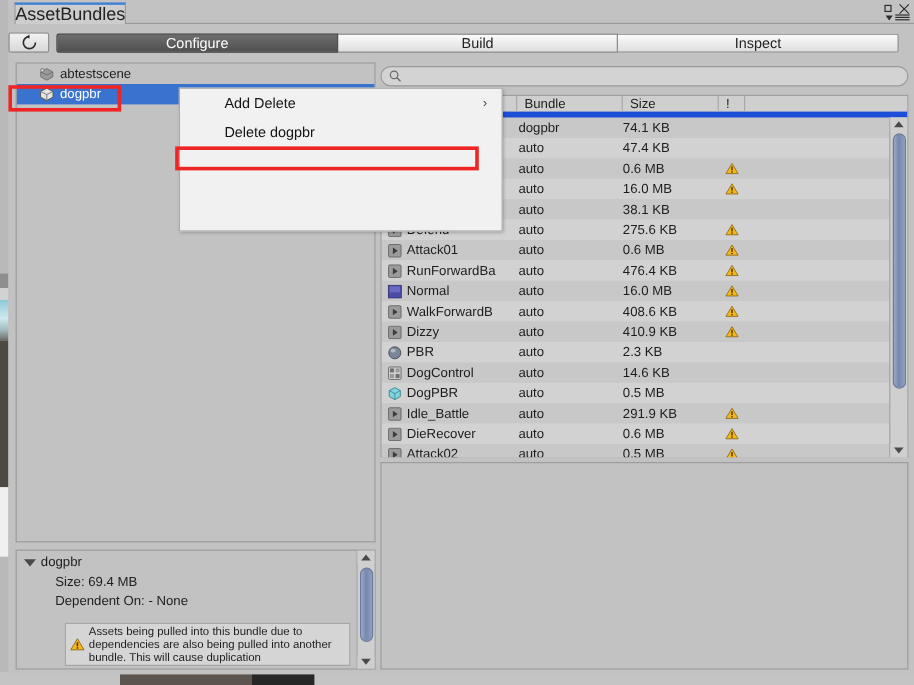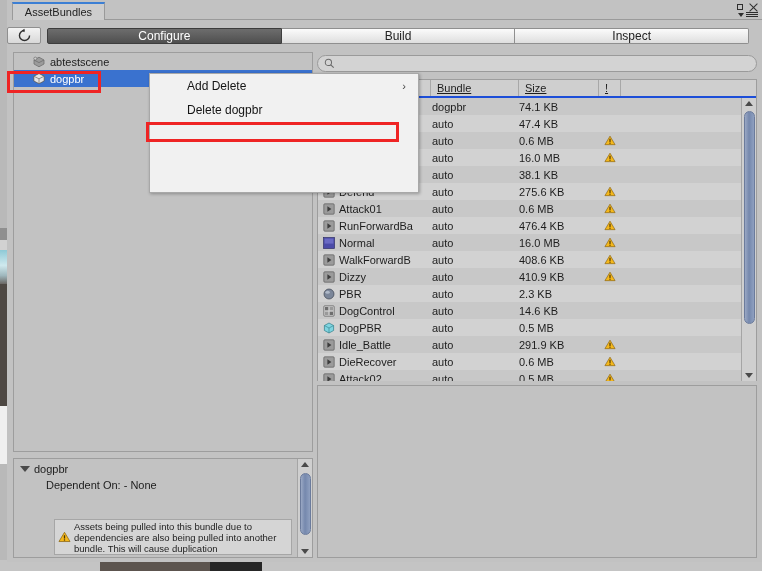--- a/index.html
+++ b/index.html
@@ -31,21 +31,21 @@
   
   .window { position:absolute; left:7px; top:0; width:755px; height:562px; background:#c2c2c2; }
 
   
   .titlebar { position:absolute; left:0; top:0; width:755px; height:20px; background:#c2c2c2; }
   .win-tab {
     position:absolute; left:5px; top:2px; width:93px; height:18px;
     background:#cdcdcd; border:1px solid #9a9a9a; border-bottom:none;
     border-top:2px solid #3c7fd4;
     display:flex; align-items:center; justify-content:center;
-    font-size:11px; color:#232323;
+    font-size:15px; color:#232323;
   }
   .win-tab-strip { position:absolute; left:98px; top:19px; width:657px; height:1px; background:#9a9a9a; }
   .win-ctrls { position:absolute; right:4px; top:2px; width:34px; height:18px; }
   .wc-row1 { position:absolute; left:0; top:0; width:34px; height:10px; display:flex; justify-content:flex-end; gap:6px; align-items:center;}
   .wc-min { width:6px; height:6px; border:1px solid #2e2e2e; }
   .wc-close { position:relative; width:9px; height:9px; }
   .wc-close::before,.wc-close::after{
     content:""; position:absolute; left:-1px; top:4px; width:11px; height:1px; background:#2e2e2e;
   }
   .wc-close::before{ transform:rotate(45deg);} .wc-close::after{ transform:rotate(-45deg);}
@@ -104,21 +104,21 @@
     background:#d3d3d3; border:1px solid #9a9a9a; border-radius:9px;
     display:flex; align-items:center; padding-left:6px;
   }
   .search-input { flex:1; border:none; background:transparent; outline:none; font-size:11px; font-family:inherit; color:#1d1d1d;}
 
   
   .asset-panel {
     position:absolute; left:310px; top:79px; width:440px; height:302px;
     background:#cfcfcf; border:1px solid #9d9d9d;
   }
-  .asset-header { display:flex; height:18px; background:#cfcfcf; border-bottom:2px solid #1d4ed8;text-decoration:underline; }
+  .asset-header { display:flex; height:18px; background:#cfcfcf; border-bottom:5px solid #1d4ed8; }
   .ah-cell { display:flex; align-items:center; padding-left:6px; font-size:11px; color:#1d1d1d;
              border-right:1px solid #a8a8a8; }
   .ah-asset{ width:113px;} .ah-bundle{ width:88px;} .ah-size{ width:80px;} .ah-warn{ width:22px;} .ah-rest{flex:1;border-right:none;}
   .asset-rows { position:relative; height:283px; overflow:hidden; }
   .arow { display:flex; height:17px; align-items:center; font-size:11px; }
   .arow.odd { background:#c8c8c8; }
   .arow.even { background:#d2d2d2; }
   .ac-asset { width:113px; display:flex;align-items:center; padding-left:5px; overflow:hidden; white-space:nowrap;}
   .ac-bundle{ width:88px; padding-left:1px;}
   .ac-size  { width:80px; }
@@ -233,20 +233,23 @@
         <span>dogpbr</span>
       </div>
     </div>
 
     <div class="detail-panel">
       <div class="dp-line" style="padding-left:6px;margin-top:2px;">
         <span class="tri"></span>
         <span>dogpbr</span>
       </div>
       <div class="dp-line" style="padding-left:32px;">
+        <span>Size: 69.4 MB</span>
+      </div>
+      <div class="dp-line" style="padding-left:32px;">
         <span>Dependent On: - None</span>
       </div>
       <div class="msgbox">
         <svg width="13" height="12" viewBox="0 0 14 13" style="flex:0 0 auto;margin-right:3px;">
           <path d="M7 1.4 L13 11.4 L1 11.4 Z" fill="#f5b81b" stroke="#8a6410" stroke-width="0.8"></path>
           <rect x="6.3" y="4.6" width="1.4" height="3.6" fill="#4a3405"></rect>
           <rect x="6.3" y="9" width="1.4" height="1.4" fill="#4a3405"></rect>
         </svg>
         <span class="msgtext">Assets being pulled into this bundle due to dependencies are also being pulled into another bundle.  This will cause duplication</span>
       </div>

